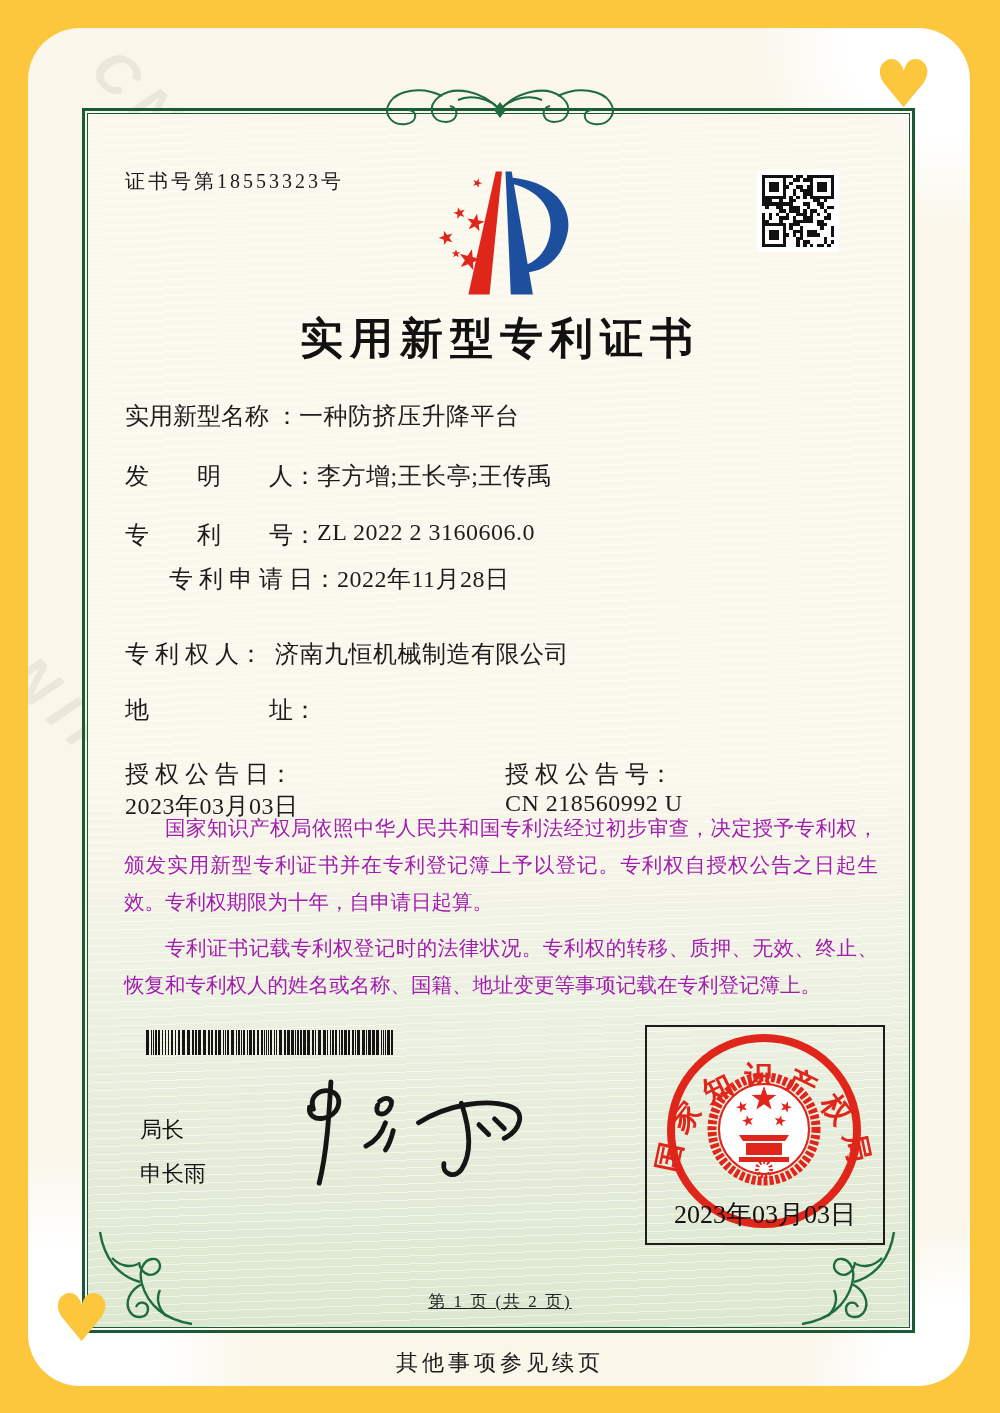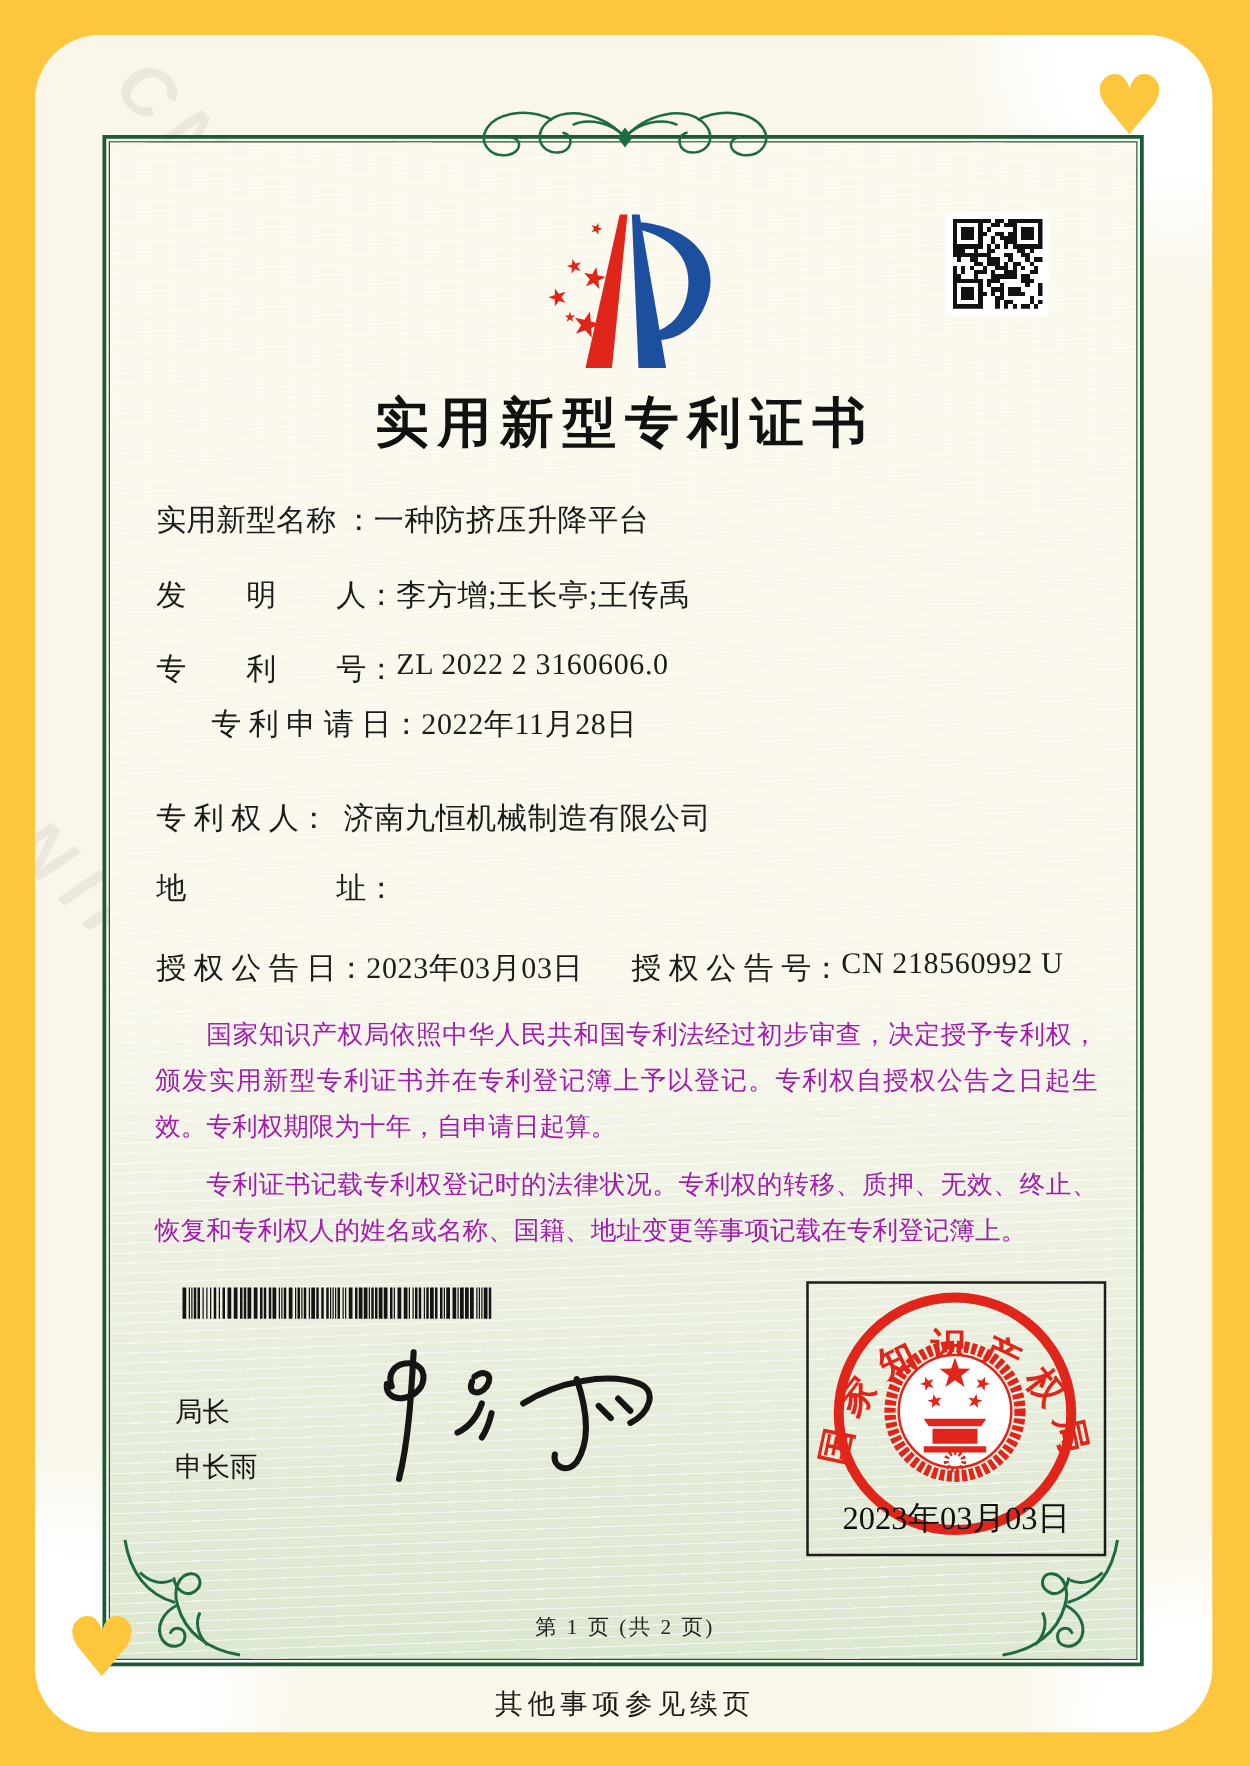--- a/index.html
+++ b/index.html
@@ -59,40 +59,40 @@
     display:flex;align-items:center;justify-content:center;}
   .title{
     position:absolute;left:0;top:310px;width:100%;text-align:center;
     font-size:43px;font-weight:bold;letter-spacing:7px;color:#111;
   }
   .field-row{position:absolute;left:125px;width:760px;font-size:24px;display:flex;}
   .field-row .lbl{white-space:pre;flex:0 0 auto;min-width:150px;}
   .field-row .val{letter-spacing:.5px;}
   .row-addr .val{width:575px;line-height:31px;}
   .row-grant{display:block;}
-  .grant-group{position:absolute;top:0;display:flex;white-space:nowrap;}
+  .grant-group{position:absolute;top:0;display:flex;white-space:nowrap;flex-direction:column;}
   .grant-group.g2{left:380px;}
   .grant-group .lbl{min-width:150px;white-space:pre;}
 
   .legal{position:absolute;left:124px;top:810px;width:754px;font-size:20.5px;
     line-height:37px;text-align:justify;color:#a21caf;}
   .legal p{margin:0 0 9px 0;text-indent:2em;}
 
   .barcode{position:absolute;left:146px;top:1030px;width:252px;height:25px;display:flex;align-items:stretch;}
   .barcode span{background:#141414;display:block;height:100%;}
 
   .signer{position:absolute;left:140px;top:1108px;z-index:5;
     font-family:"Liberation Sans","DejaVu Sans",sans-serif;font-size:22px;line-height:44px;color:#161616;}
   .signature{position:absolute;left:268px;top:1076px;z-index:5;}
 
   .seal-box{position:absolute;left:645px;top:1025px;width:240px;height:220px;
     border:2px solid #1d1d1d;box-sizing:border-box;z-index:5;}
   .seal-date{font-family:"Liberation Serif","DejaVu Serif",serif;}
 
-  .page-num{position:absolute;left:0;top:1290px;width:100%;text-align:center;font-size:17px;letter-spacing:2px;color:#222;}
+  .page-num{position:absolute;left:0;top:1290px;width:100%;text-align:center;font-size:17px;letter-spacing:2px;color:#222;text-decoration:underline;}
   .footer-note{position:absolute;left:0;top:1348px;width:100%;text-align:center;font-size:22px;letter-spacing:4px;color:#1c1c1c;z-index:6;}
 </style>
 </head>
 <body>
 
 <div class="card">
 
   <div class="wm" style="left:40px;top:80px;">CNIPA</div>
   <div class="wm" style="left:500px;top:190px;">CNIPA</div>
   <div class="wm" style="left:580px;top:440px;">CNIPA</div>
@@ -132,20 +132,21 @@
     <path d="M4,96 C30,92 48,78 54,56 C58,42 52,32 44,31 C36,30 33,40 40,45 C47,50 56,44 57,34"></path>
     <path d="M96,4 C92,30 78,48 56,54"></path>
     <path d="M54,56 C66,62 72,74 66,84 C60,92 48,90 48,81 C48,74 57,72 60,79"></path>
     <path d="M30,88 C38,80 40,70 36,62"></path>
     <path d="M84,30 C76,38 66,40 58,36"></path>
   </g>
 </svg>
 
 <div class="content">
 
+  <div class="cert-no">证书号第18553323号</div>
 
   <svg class="logo" width="168" height="130" viewBox="0 0 190 145">
     <defs>
       <path id="star" d="M0,-10 L2.35,-3.24 L9.5,-3.1 L3.8,1.24 L5.9,8.1 L0,4 L-5.9,8.1 L-3.8,1.24 L-9.5,-3.1 L-2.35,-3.24 Z"></path>
     </defs>
     <g fill="#E0251B">
       <use href="#star" transform="translate(76,16) scale(0.55) rotate(20)"></use>
       <use href="#star" transform="translate(56,50) scale(0.7) rotate(-15)"></use>
       <use href="#star" transform="translate(74,61) scale(1.05) rotate(10)"></use>
       <use href="#star" transform="translate(41,78) scale(0.85) rotate(-18)"></use>

